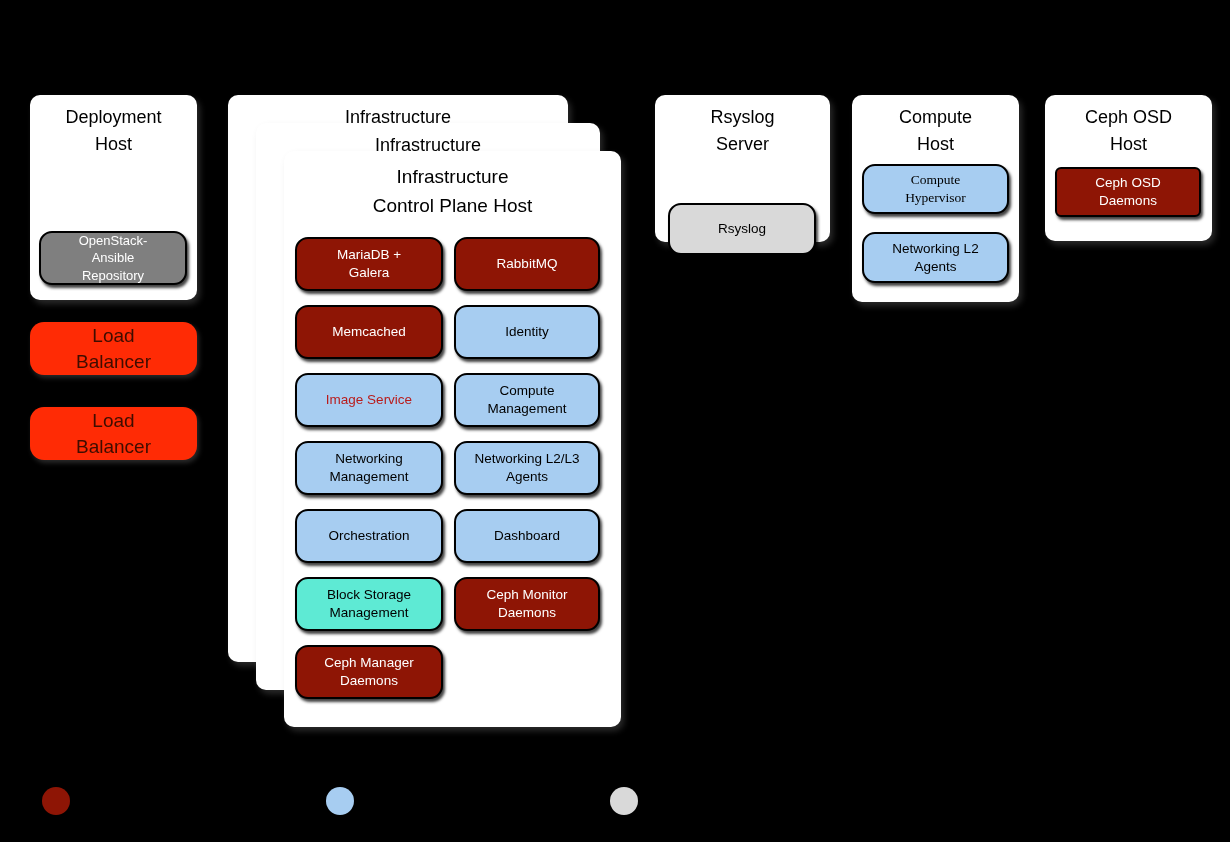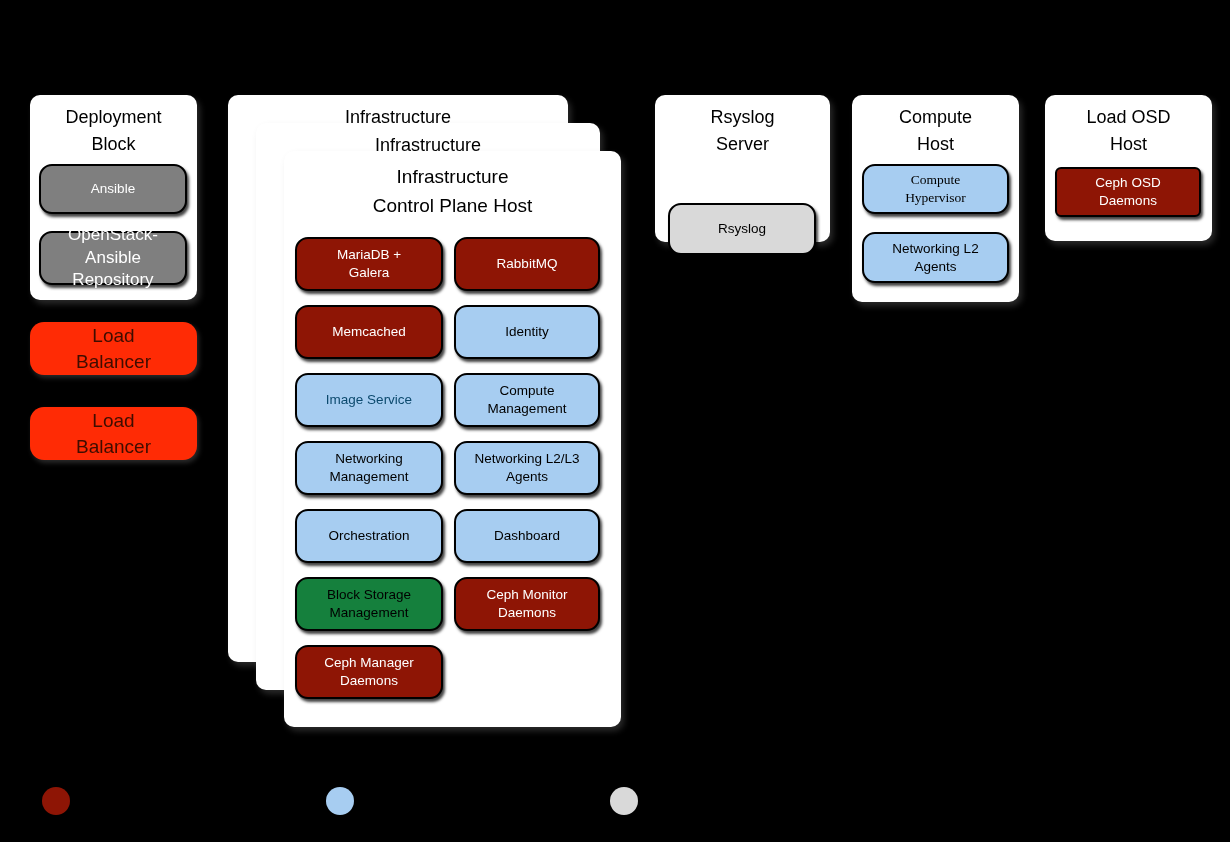--- a/index.html
+++ b/index.html
@@ -59,25 +59,22 @@
     border-radius: 50%;
     top: 787px;
   }
 </style>
 </head>
 <body>
 
 <div class="stage" style="background: rgb(0, 0, 0);">
 
   <div class="card" style="left:30px; top:95px; width:167px; height:205px;">
-    <div class="card-title" style="max-width:112px;">Deployment Block</div>
-    <div class="svc" style="left: 9px; top: 69px; width: 148px; height: 50px; background: rgb(127, 127, 127); color: rgb(255, 255, 255);">
-      <span>Ansible</span>
-    </div>
-    <div class="svc" style="left: 9px; top: 136px; width: 148px; height: 54px; font-size: 17px; background: rgb(127, 127, 127); color: rgb(255, 255, 255);">
+    <div class="card-title" style="max-width:112px;">Deployment Host</div>
+    <div class="svc" style="left: 9px; top: 136px; width: 148px; height: 54px; font-size: 13px; background: rgb(127, 127, 127); color: rgb(255, 255, 255);">
       <span>OpenStack-Ansible Repository</span>
     </div>
   </div>
 
   <div class="card" style="left:228px; top:95px; width:340px; height:567px;">
     <div class="card-title">Infrastructure</div>
   </div>
 
   <div class="card" style="left:256px; top:123px; width:344px; height:567px;">
     <div class="card-title">Infrastructure</div>
@@ -85,30 +82,30 @@
 
   <div class="card" style="left:284px; top:151px; width:337px; height:576px;">
     <div class="card-title big" style="max-width:175px;">Infrastructure Control Plane Host</div>
 
     <div class="svc" style="left: 11px; top: 86px; width: 148px; height: 54px; background: rgb(142, 21, 5); color: rgb(255, 255, 255);">
       <span>MariaDB + Galera</span>
     </div>
     <div class="svc" style="left: 11px; top: 154px; width: 148px; height: 54px; background: rgb(142, 21, 5); color: rgb(255, 255, 255);">
       <span>Memcached</span>
     </div>
-    <div class="svc" style="left: 11px; top: 222px; width: 148px; height: 54px; background: rgb(167, 205, 241); color: #0c4a6e;">
+    <div class="svc" style="left: 11px; top: 222px; width: 148px; height: 54px; background: rgb(167, 205, 241); color: #b91c1c;">
       <span>Image Service</span>
     </div>
     <div class="svc" style="left: 11px; top: 290px; width: 148px; height: 54px; background: rgb(167, 205, 241); color: rgb(0, 0, 0);">
       <span>Networking Management</span>
     </div>
     <div class="svc" style="left: 11px; top: 358px; width: 148px; height: 54px; background: rgb(167, 205, 241); color: rgb(0, 0, 0);">
       <span>Orchestration</span>
     </div>
-    <div class="svc" style="left: 11px; top: 426px; width: 148px; height: 54px; background: #15803d; color: rgb(0, 0, 0);">
+    <div class="svc" style="left: 11px; top: 426px; width: 148px; height: 54px; background: #5eead4; color: rgb(0, 0, 0);">
       <span>Block Storage Management</span>
     </div>
     <div class="svc" style="left: 11px; top: 494px; width: 148px; height: 54px; background: rgb(142, 21, 5); color: rgb(255, 255, 255);">
       <span>Ceph Manager Daemons</span>
     </div>
 
     <div class="svc" style="left: 170px; top: 86px; width: 146px; height: 54px; background: rgb(142, 21, 5); color: rgb(255, 255, 255);">
       <span>RabbitMQ</span>
     </div>
     <div class="svc" style="left: 170px; top: 154px; width: 146px; height: 54px; background: rgb(167, 205, 241); color: rgb(0, 0, 0);">
@@ -139,21 +136,21 @@
     <div class="card-title" style="max-width:90px;">Compute Host</div>
     <div class="svc" style="left: 10px; top: 69px; width: 147px; height: 50px; background: rgb(167, 205, 241); color: rgb(0, 0, 0); font-family: Liberation Serif, serif;">
       <span>Compute Hypervisor</span>
     </div>
     <div class="svc" style="left: 10px; top: 137px; width: 147px; height: 51px; background: rgb(167, 205, 241); color: rgb(0, 0, 0);">
       <span>Networking L2 Agents</span>
     </div>
   </div>
 
   <div class="card" style="left:1045px; top:95px; width:167px; height:146px;">
-    <div class="card-title" style="max-width:100px;">Load OSD Host</div>
+    <div class="card-title" style="max-width:100px;">Ceph OSD Host</div>
     <div class="svc" style="left: 10px; top: 72px; width: 146px; height: 50px; background: rgb(142, 21, 5); color: rgb(255, 255, 255); border-radius: 6px;">
       <span>Ceph OSD Daemons</span>
     </div>
   </div>
 
   <div class="lb" style="left: 30px; top: 322px; width: 167px; height: 53px; background: rgb(255, 43, 5); color: rgb(63, 13, 0);">
     <span>Load Balancer</span>
   </div>
   <div class="lb" style="left: 30px; top: 407px; width: 167px; height: 53px; background: rgb(255, 43, 5); color: rgb(63, 13, 0);">
     <span>Load Balancer</span>

